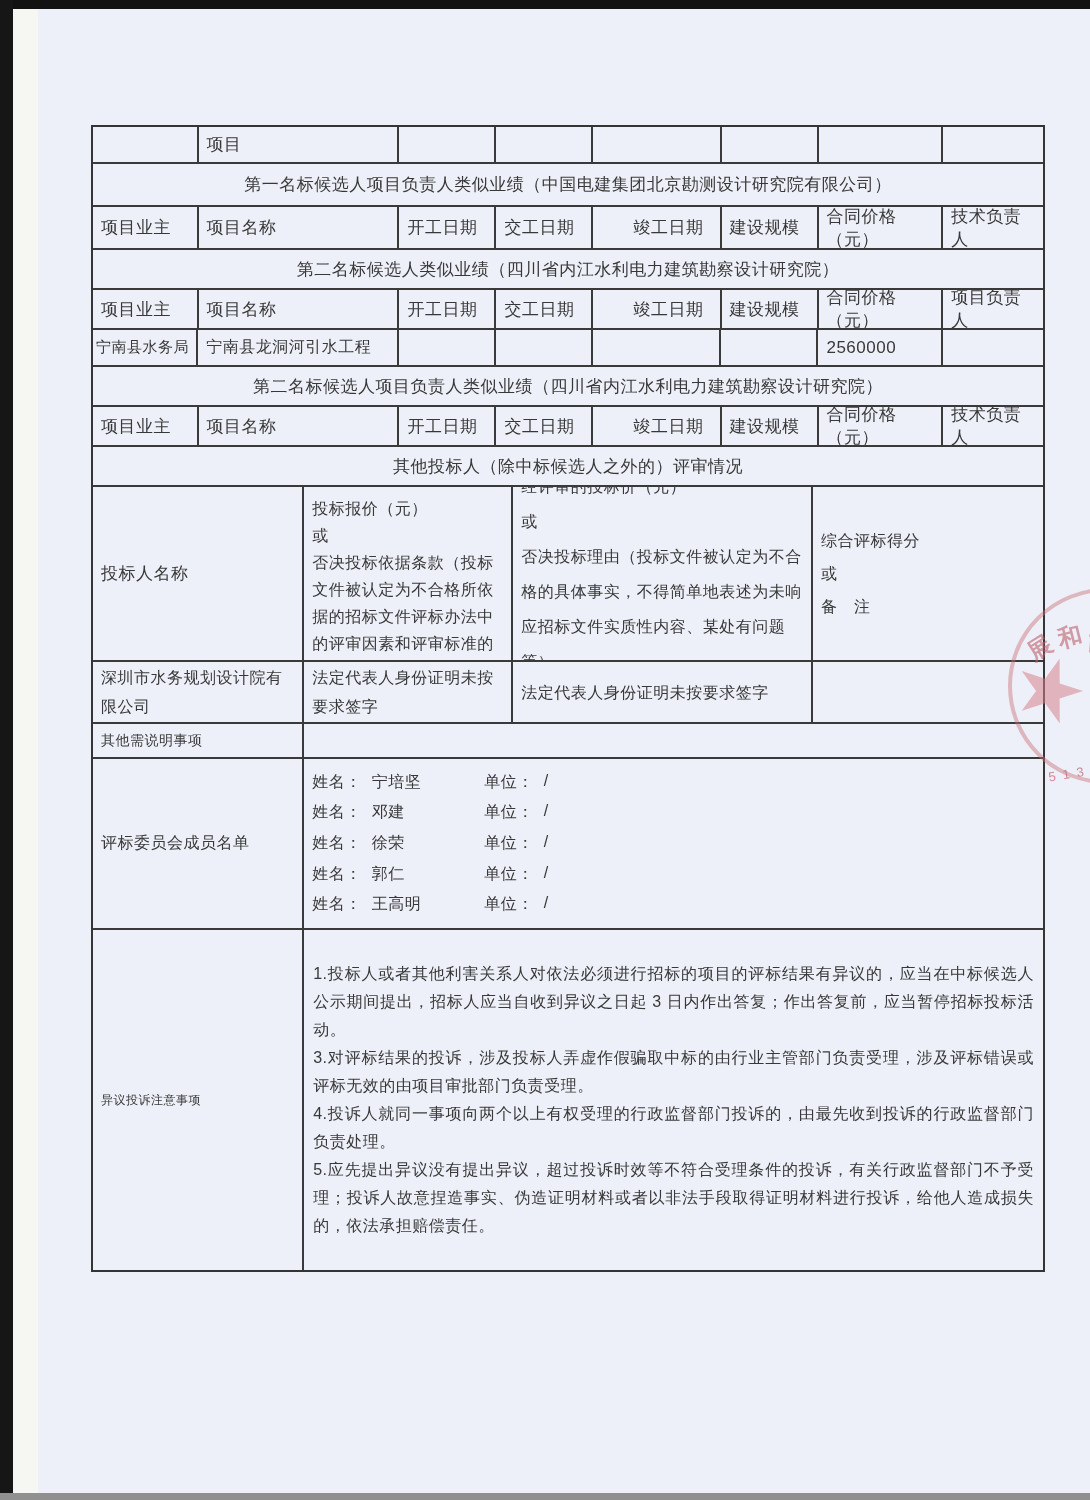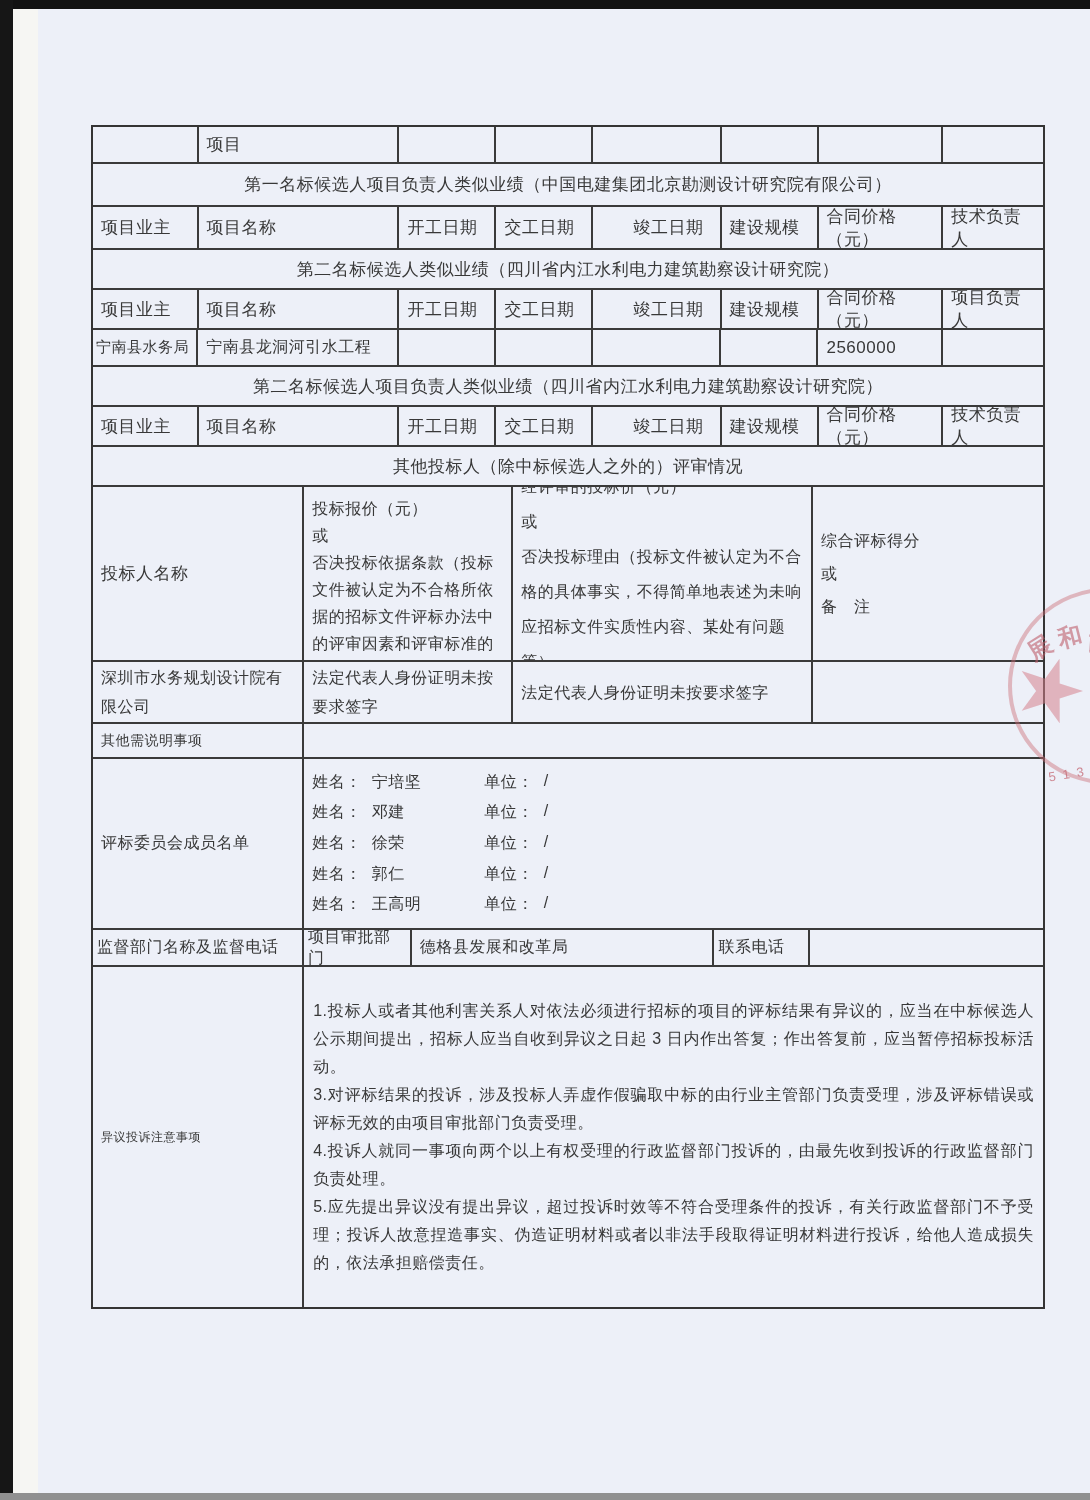--- a/index.html
+++ b/index.html
@@ -235,27 +235,20 @@
             <span class="val">王高明</span>
           </span>
         <span class="member-unit">
             <span>单位：</span>
             <span class="val">/</span>
           </span>
       </div>
     </div>
   </div>
 
-  <div class="tr r-super">
-    <div class="td sa" style="font-size:16px;padding:4px 4px;">监督部门名称及监督电话</div>
-    <div class="td sb" style="font-size:16px;padding:4px 4px;">项目审批部门</div>
-    <div class="td sc" style="font-size:16px;">德格县发展和改革局</div>
-    <div class="td sd" style="font-size:16px;padding:4px 4px;">联系电话</div>
-    <div class="td se"></div>
-  </div>
 
   <div class="tr r-notice">
     <div class="td ca" style="font-size:12px;">异议投诉注意事项</div>
     <div class="td wide notice-body">
       <div>1.投标人或者其他利害关系人对依法必须进行招标的项目的评标结果有异议的，应当在中标候选人公示期间提出，招标人应当自收到异议之日起 3 日内作出答复；作出答复前，应当暂停招标投标活动。</div>
       <div>3.对评标结果的投诉，涉及投标人弄虚作假骗取中标的由行业主管部门负责受理，涉及评标错误或评标无效的由项目审批部门负责受理。</div>
       <div>4.投诉人就同一事项向两个以上有权受理的行政监督部门投诉的，由最先收到投诉的行政监督部门负责处理。</div>
       <div>5.应先提出异议没有提出异议，超过投诉时效等不符合受理条件的投诉，有关行政监督部门不予受理；投诉人故意捏造事实、伪造证明材料或者以非法手段取得证明材料进行投诉，给他人造成损失的，依法承担赔偿责任。</div>
     </div>
   </div>

